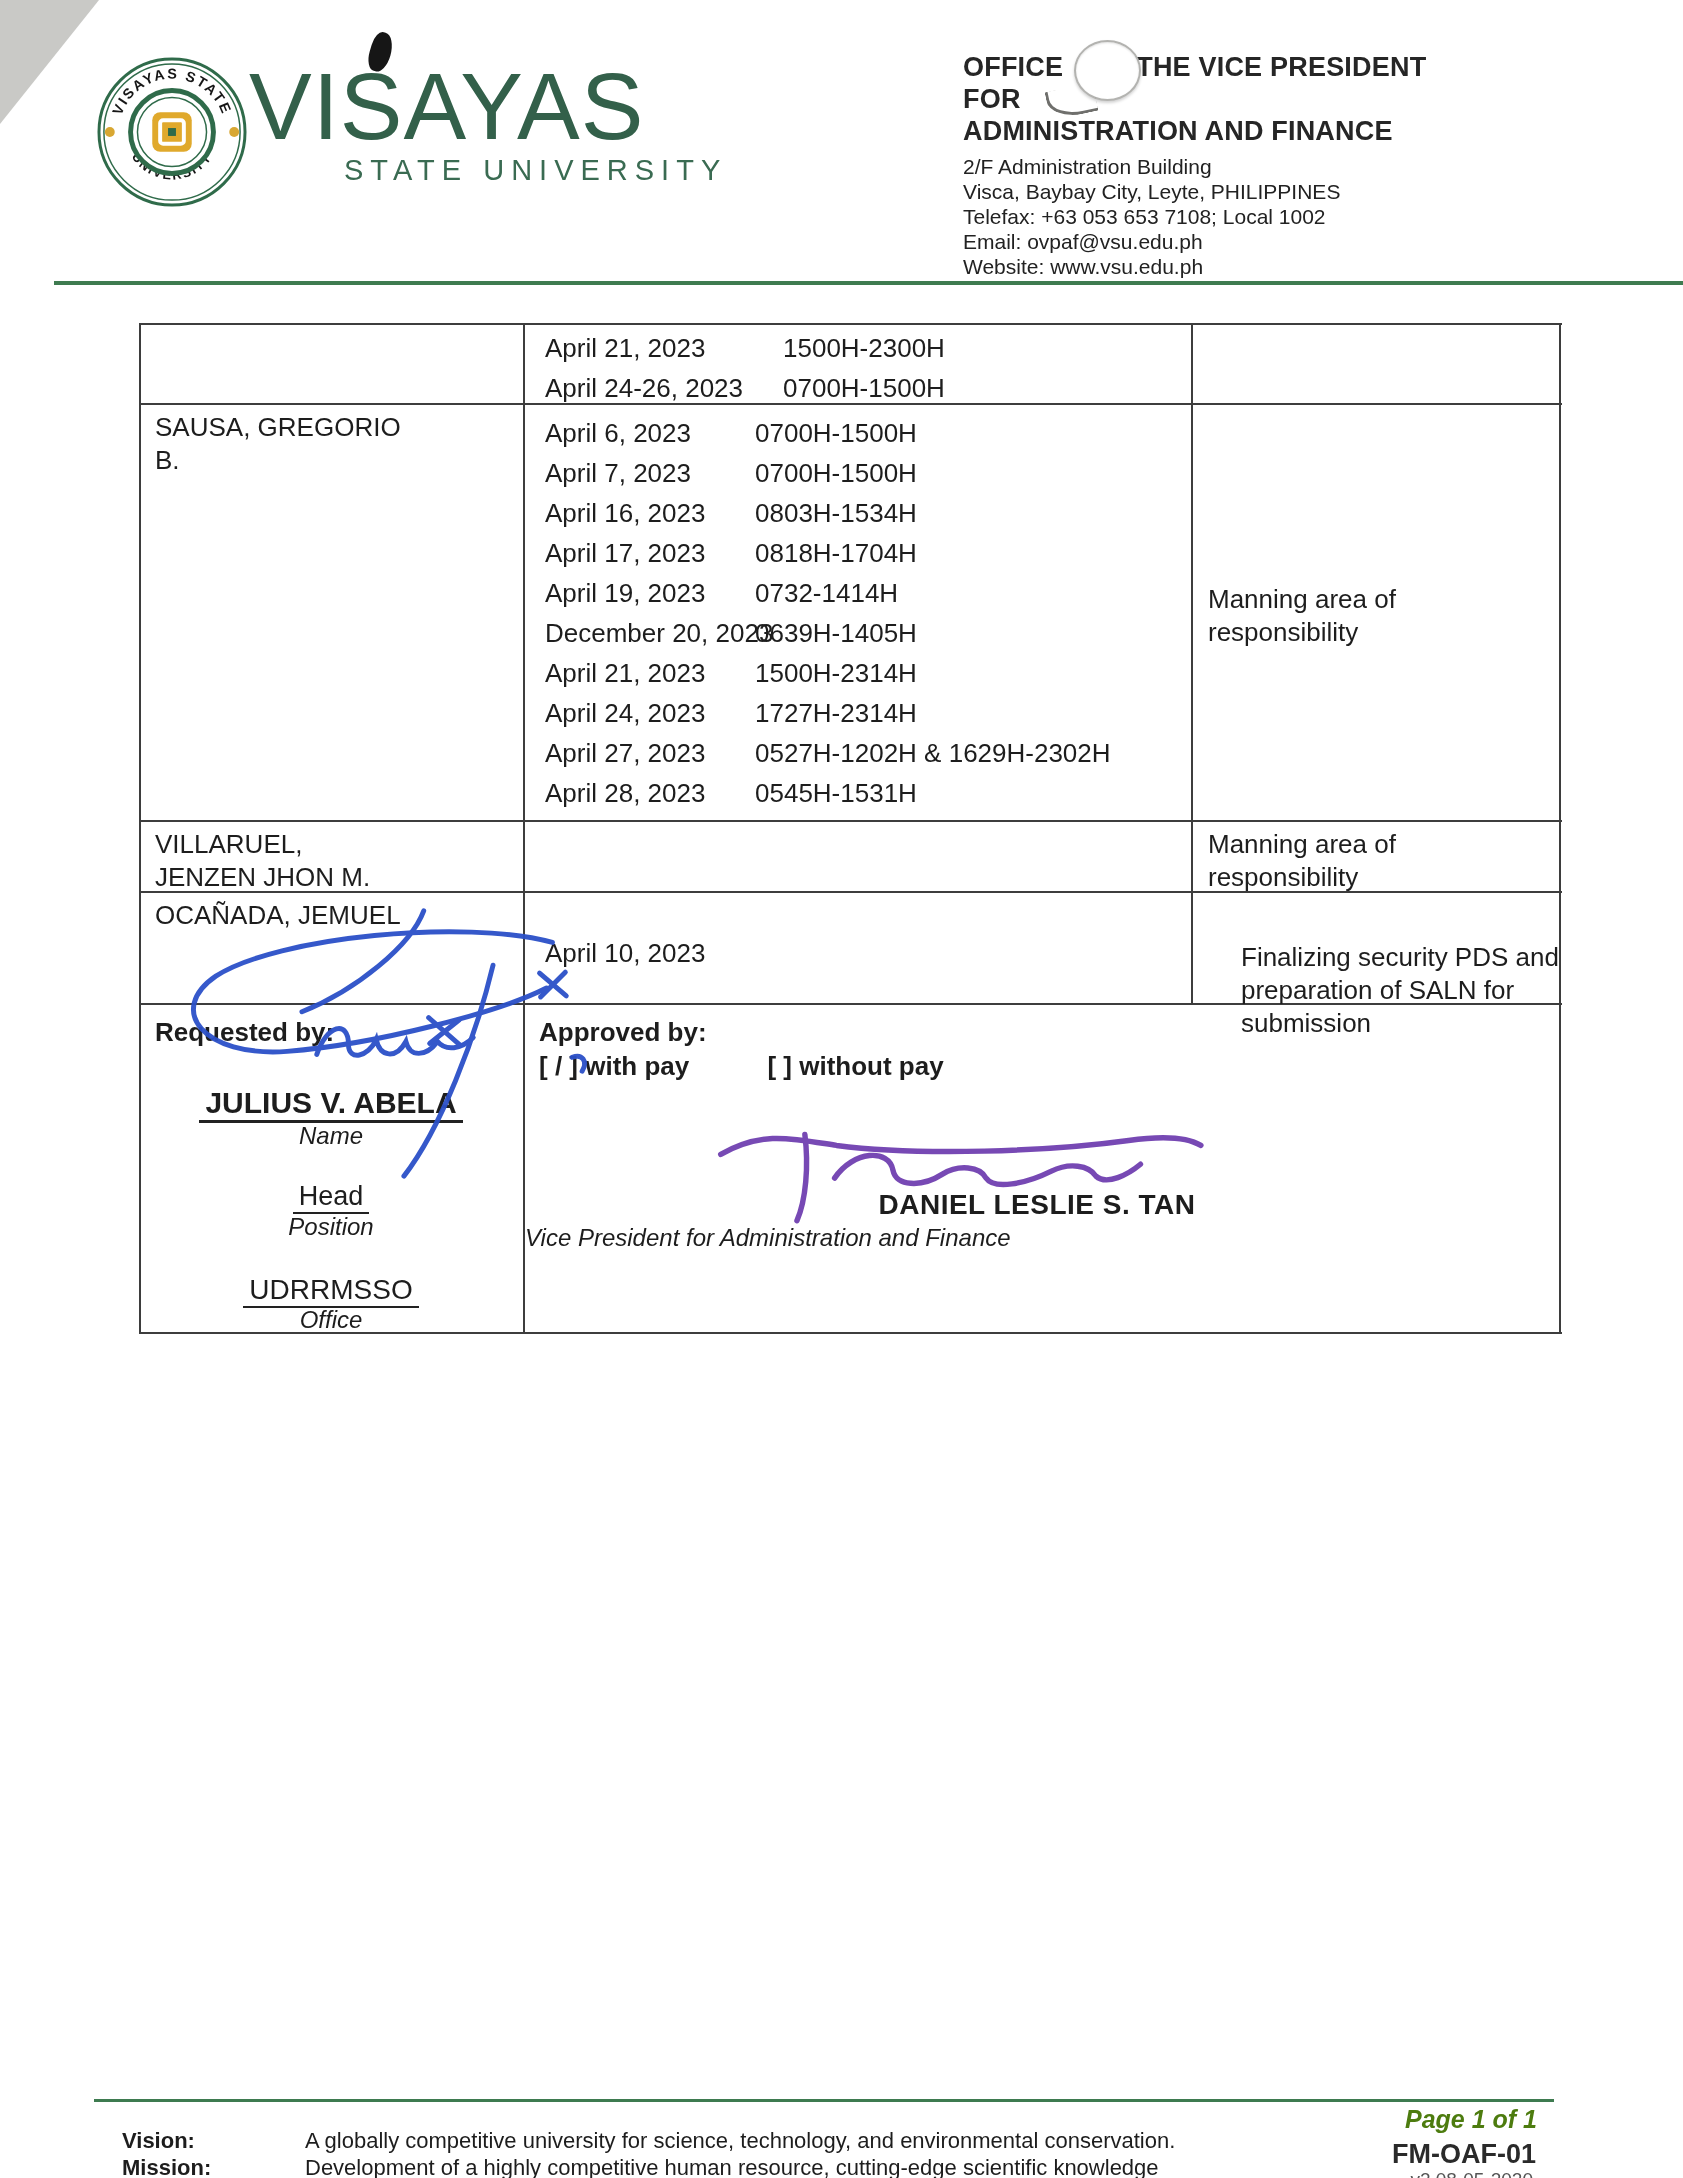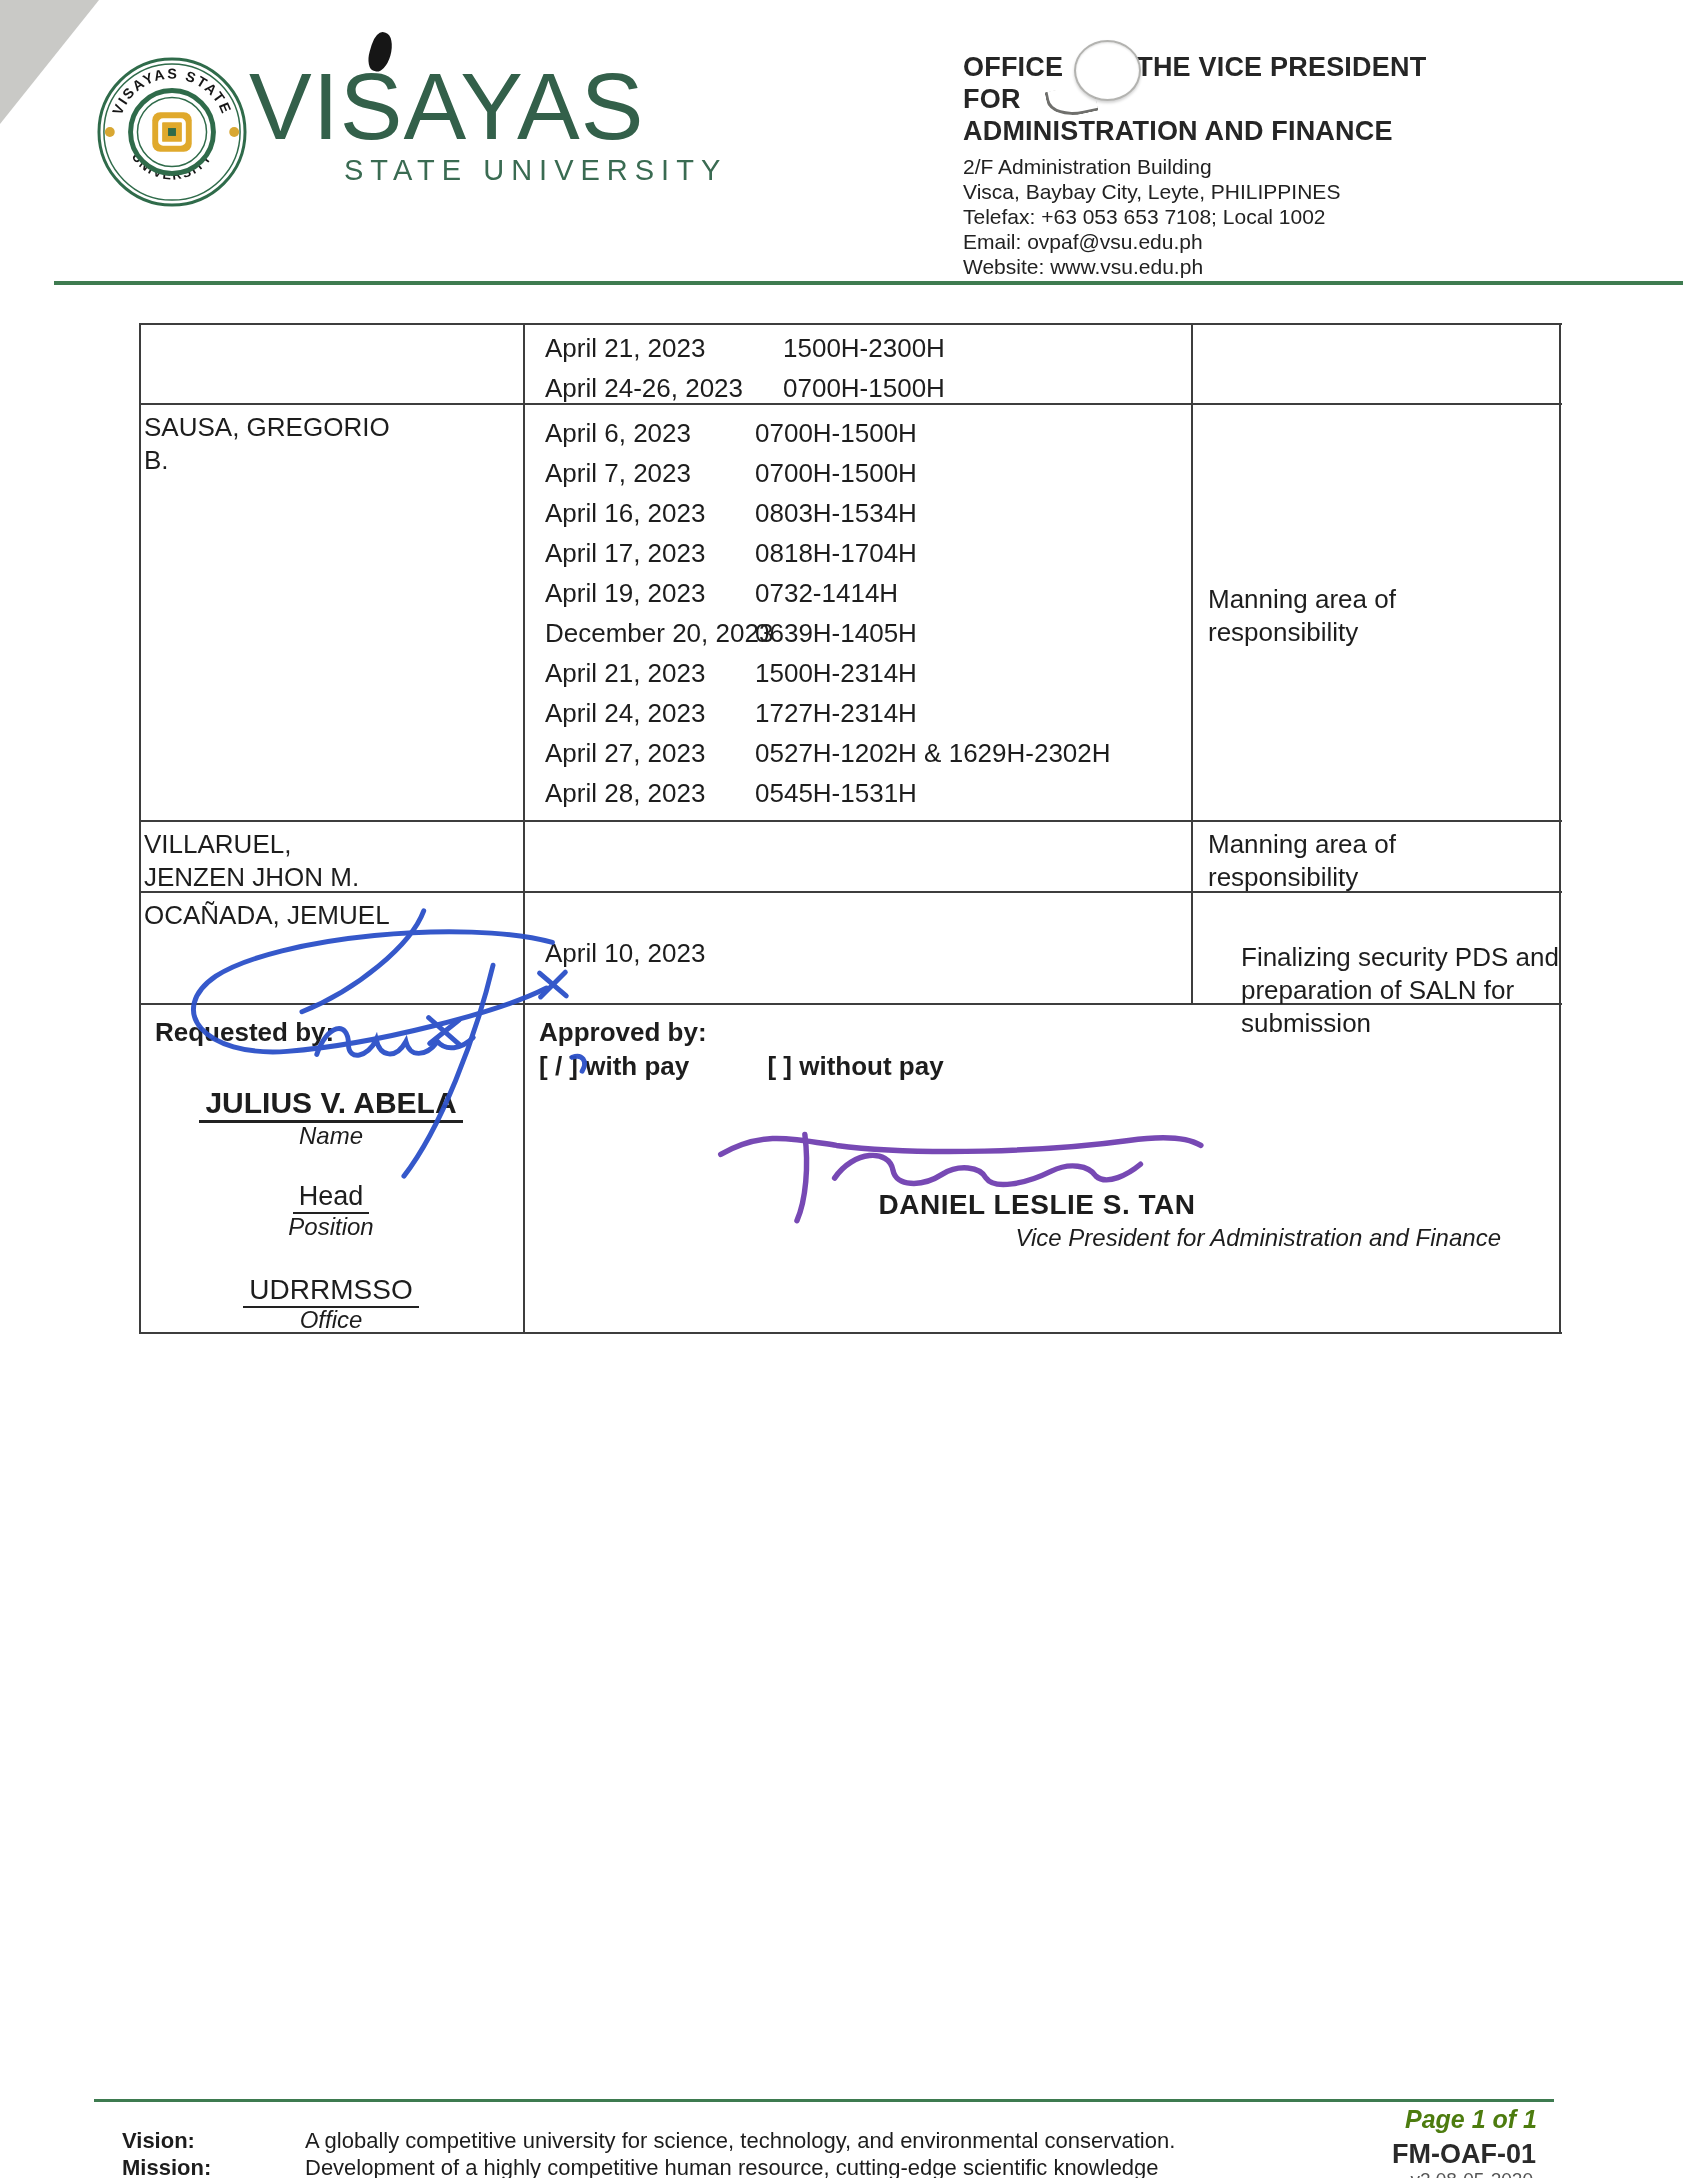--- a/index.html
+++ b/index.html
@@ -27,37 +27,37 @@
   .office-block{position:absolute;left:963px;top:51px;width:515px;}
   .office-title{font-weight:bold;font-size:27px;line-height:32px;color:#262626;letter-spacing:0.2px;}
   .office-title .gap{display:inline-block;width:73px;}
   .office-address{font-size:21px;line-height:25px;color:#222;margin-top:7px;}
   .rule-green{position:absolute;height:4px;background:#3e7b50;}
   .rule-top{left:54px;right:0;top:281px;}
   .rule-bottom{left:94px;top:2099px;width:1460px;height:3px;}
   
   .tline{position:absolute;background:#3d3d3d;z-index:2;}
   .cell{position:absolute;z-index:3;}
-  .name-cell{padding:6px 3px;font-size:26px;line-height:33px;}
+  .name-cell{padding:6px 3px;font-size:26px;line-height:33px;margin-left:11px;}
   .name-inner{max-width:252px;}
   .date-line{display:flex;font-size:26px;line-height:40px;white-space:nowrap;}
   .date-line .d{display:inline-block;width:210px;}
   .r1 .date-line .d{width:238px;}
   .remarks{font-size:26px;line-height:33px;padding:4px 28px 4px 15px;}
   .remarks-center{display:flex;align-items:center;}
   
   .sig-label{position:absolute;left:14px;top:12px;font-weight:bold;font-size:26px;}
   .stack-item{position:absolute;left:0;right:0;text-align:center;}
   .u{border-bottom:3px solid #222;padding:0 6px 1px 6px;}
   .cap{font-style:italic;font-size:24px;}
   .pay-line{position:absolute;left:14px;top:46px;font-weight:bold;font-size:26px;white-space:nowrap;}
   .pay-line .second{margin-left:71px;}
   .approver-name{position:absolute;left:0;right:59px;top:184px;text-align:center;
     font-weight:bold;font-size:28px;letter-spacing:0.5px;padding-left:48px;}
-  .approver-title{position:absolute;left:0;right:59px;top:219px;text-align:right;
+  .approver-title{position:absolute;left:0;right:59px;top:219px;text-align:left;
     font-style:italic;font-size:24px;}
   
   .sig-overlay{position:absolute;left:0;top:0;width:1683px;height:2178px;z-index:6;pointer-events:none;}
   
   .foot-page{position:absolute;right:146px;top:2105px;font-style:italic;font-weight:bold;font-size:25px;color:#4d7c0f;}
   .foot-code{position:absolute;right:147px;top:2139px;font-weight:bold;font-size:27px;color:#2a2a2a;}
   .foot-ver{position:absolute;right:150px;top:2169px;font-size:19px;color:#555;}
   .foot-vm{position:absolute;left:122px;font-size:22px;line-height:27px;white-space:nowrap;}
   .foot-vm .lbl{display:inline-block;width:183px;font-weight:bold;}
 </style>

